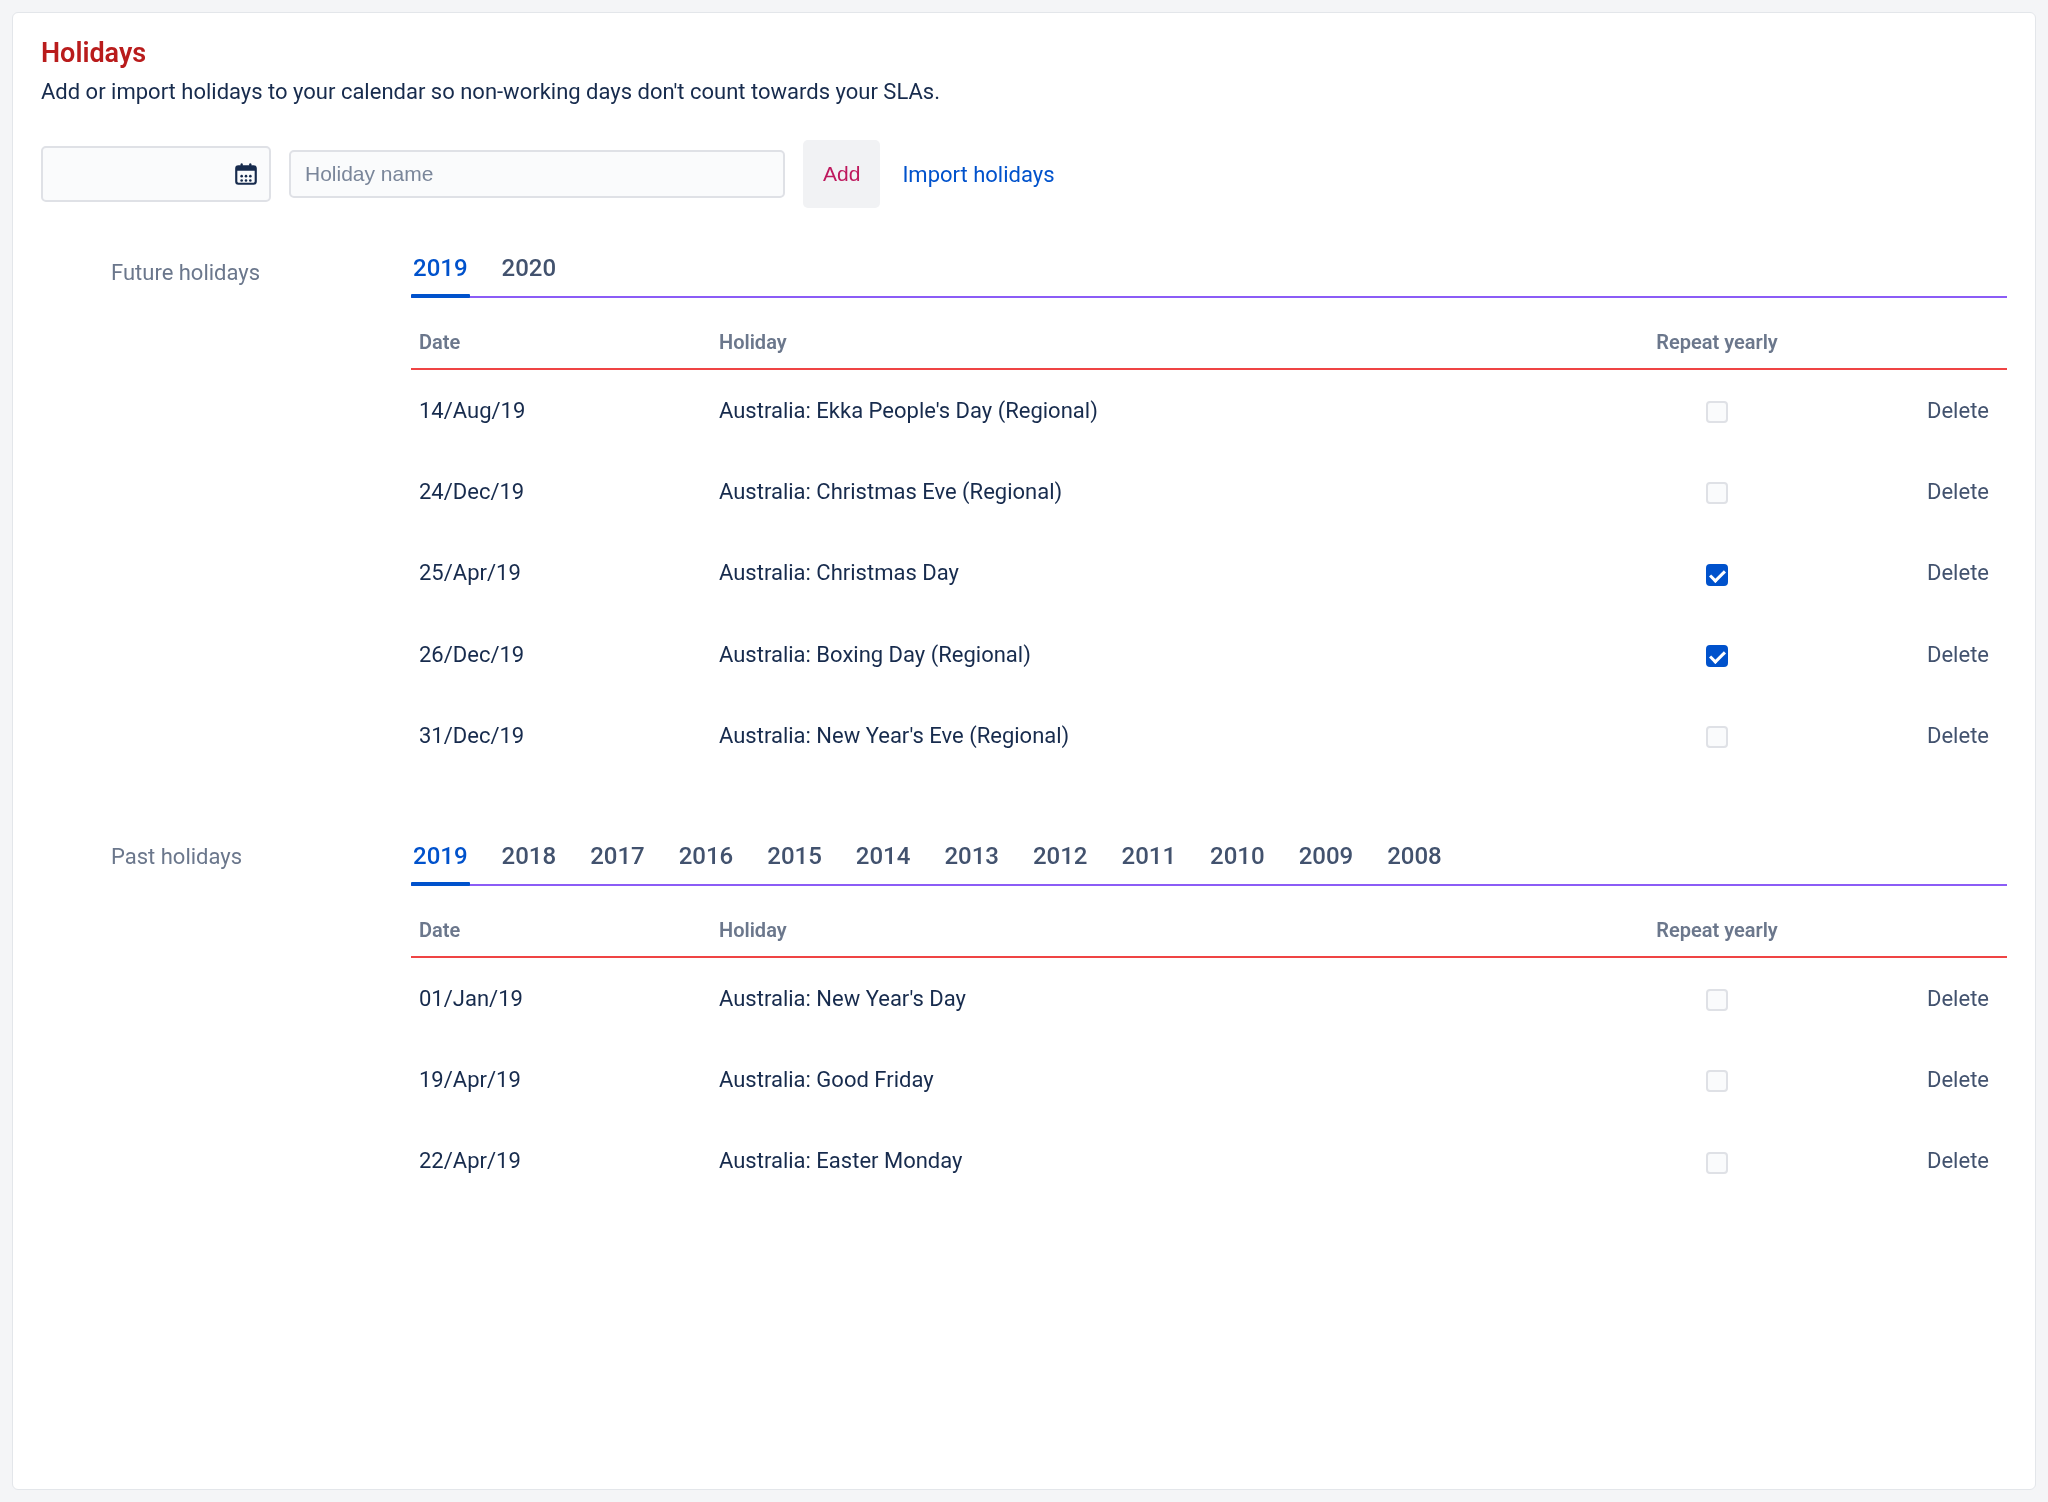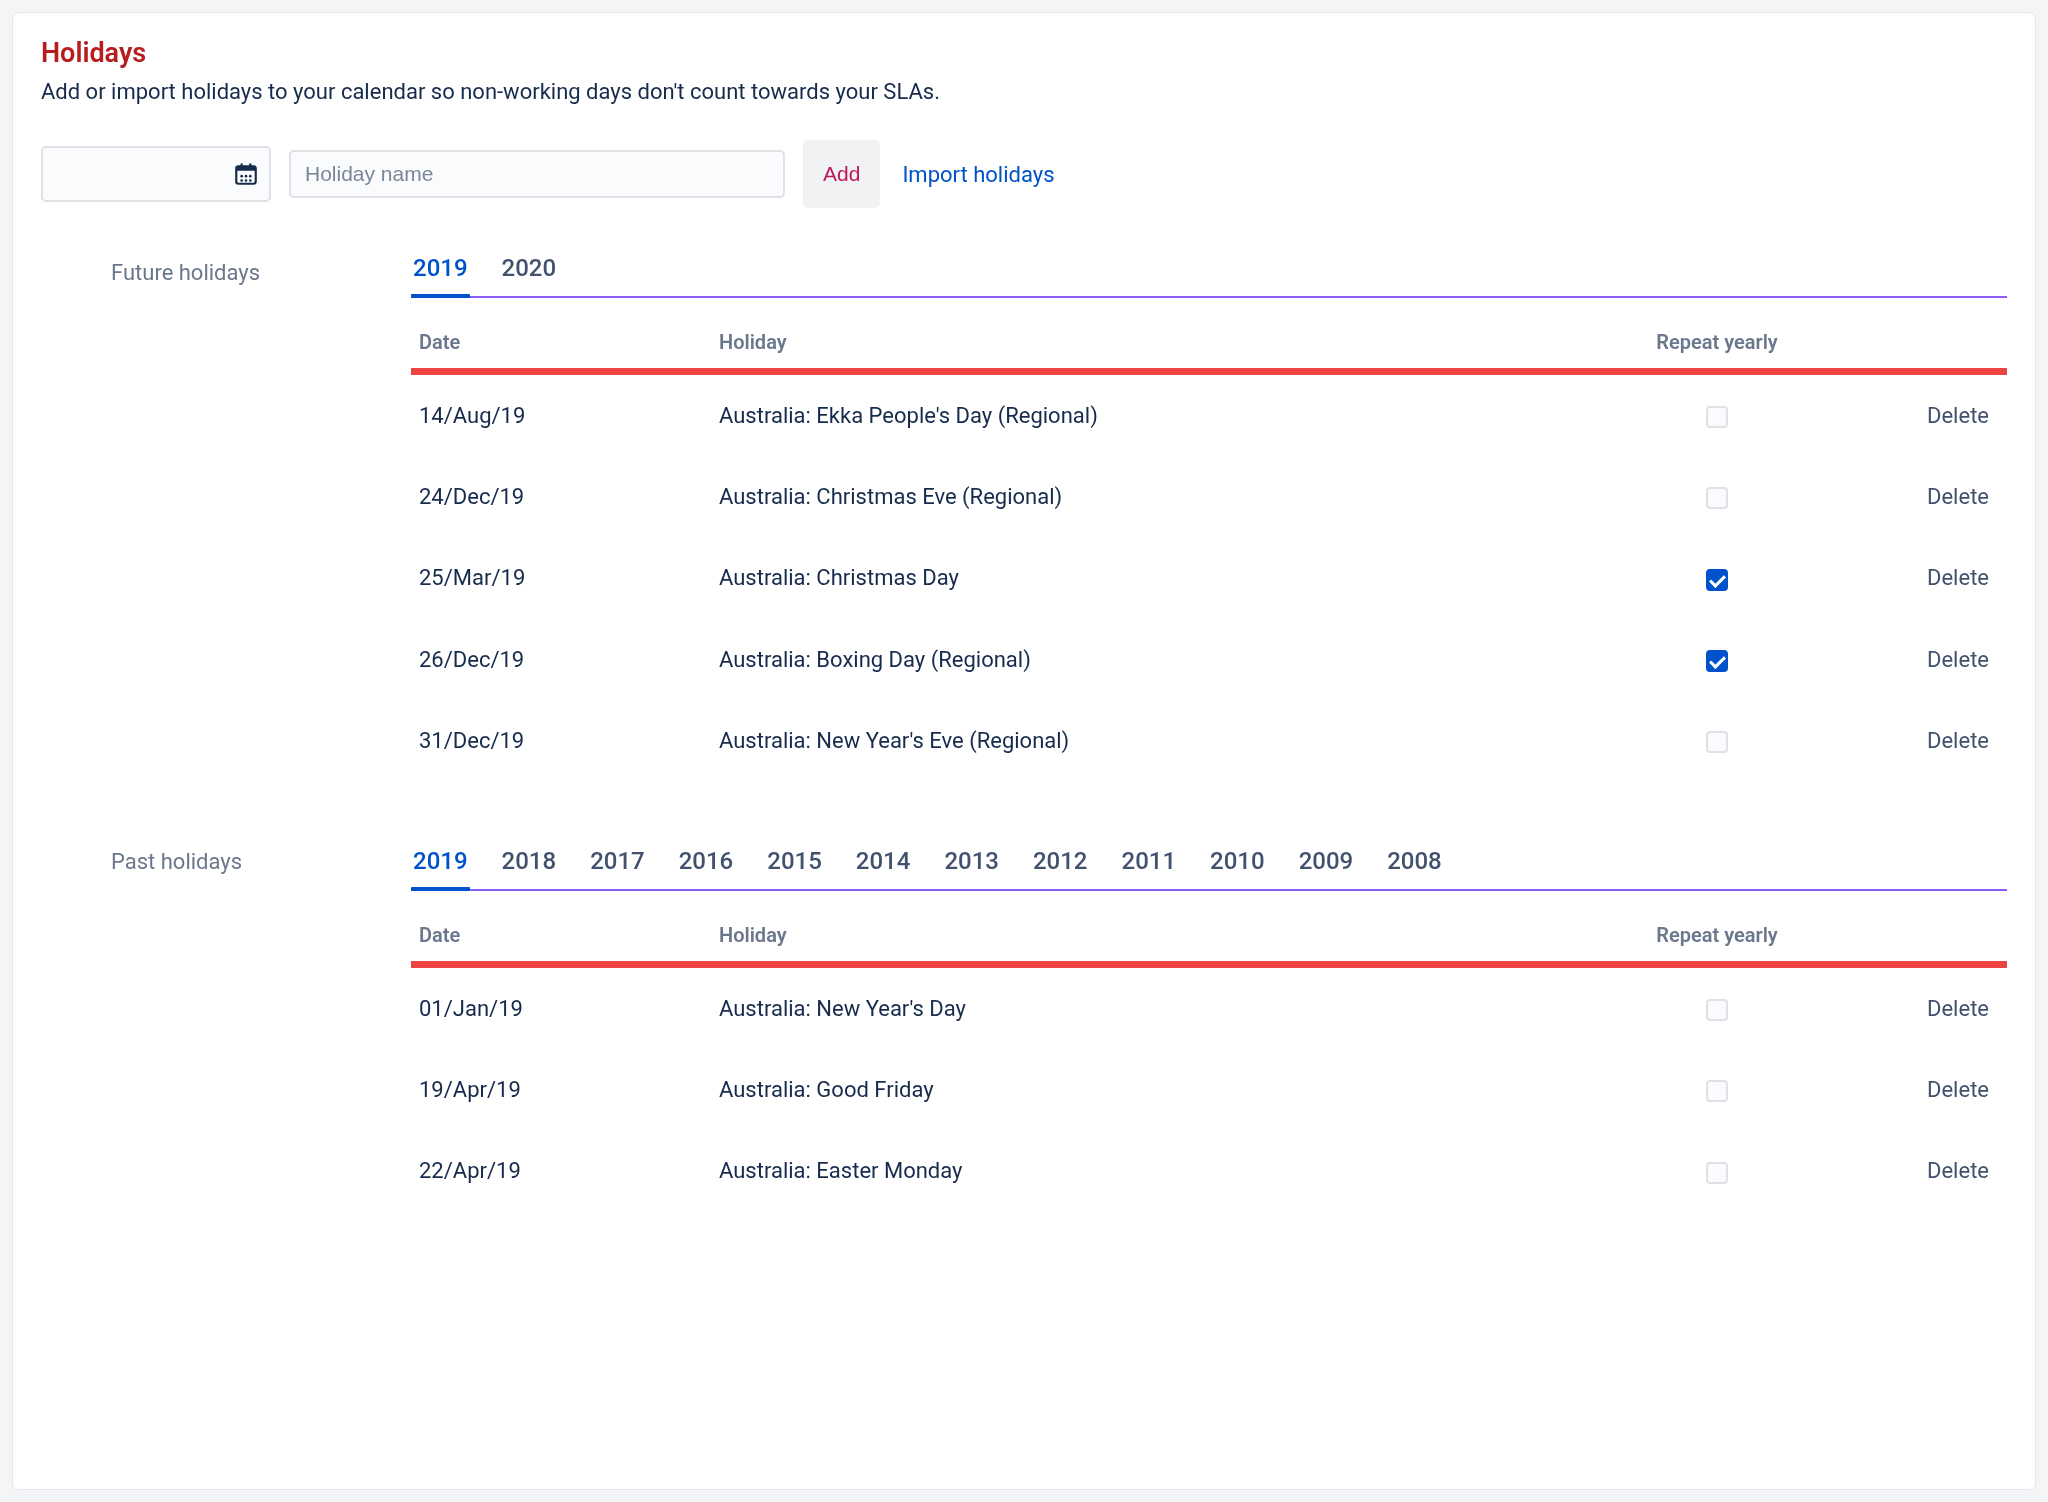--- a/index.html
+++ b/index.html
@@ -132,21 +132,21 @@
     width: 100%;
     border-collapse: collapse;
     margin-top: 20px;
   }
   table.holidays th {
     text-align: left;
     font-size: 20px;
     font-weight: 600;
     color: #6B778C;
     padding: 12px 8px 14px 8px;
-    border-bottom: 7px solid #ef4444;
+    border-bottom: 2px solid #ef4444;
   }
   table.holidays th.col-date { width: 300px; }
   table.holidays th.col-holiday { }
   table.holidays th.col-repeat { width: 220px; text-align: center; }
   table.holidays th.col-delete { width: 180px; }
   table.holidays td {
     font-size: 22px;
     color: #172B4D;
     padding: 28px 8px;
     vertical-align: middle;
@@ -240,21 +240,21 @@
               <td class="col-repeat"><span class="checkbox"></span></td>
               <td class="col-delete"><span class="delete-link">Delete</span></td>
             </tr>
             <tr>
               <td class="col-date">24/Dec/19</td>
               <td class="col-holiday">Australia: Christmas Eve (Regional)</td>
               <td class="col-repeat"><span class="checkbox"></span></td>
               <td class="col-delete"><span class="delete-link">Delete</span></td>
             </tr>
             <tr>
-              <td class="col-date">25/Mar/19</td>
+              <td class="col-date">25/Apr/19</td>
               <td class="col-holiday">Australia: Christmas Day</td>
               <td class="col-repeat"><span class="checkbox checked"></span></td>
               <td class="col-delete"><span class="delete-link">Delete</span></td>
             </tr>
             <tr>
               <td class="col-date">26/Dec/19</td>
               <td class="col-holiday">Australia: Boxing Day (Regional)</td>
               <td class="col-repeat"><span class="checkbox checked"></span></td>
               <td class="col-delete"><span class="delete-link">Delete</span></td>
             </tr>

